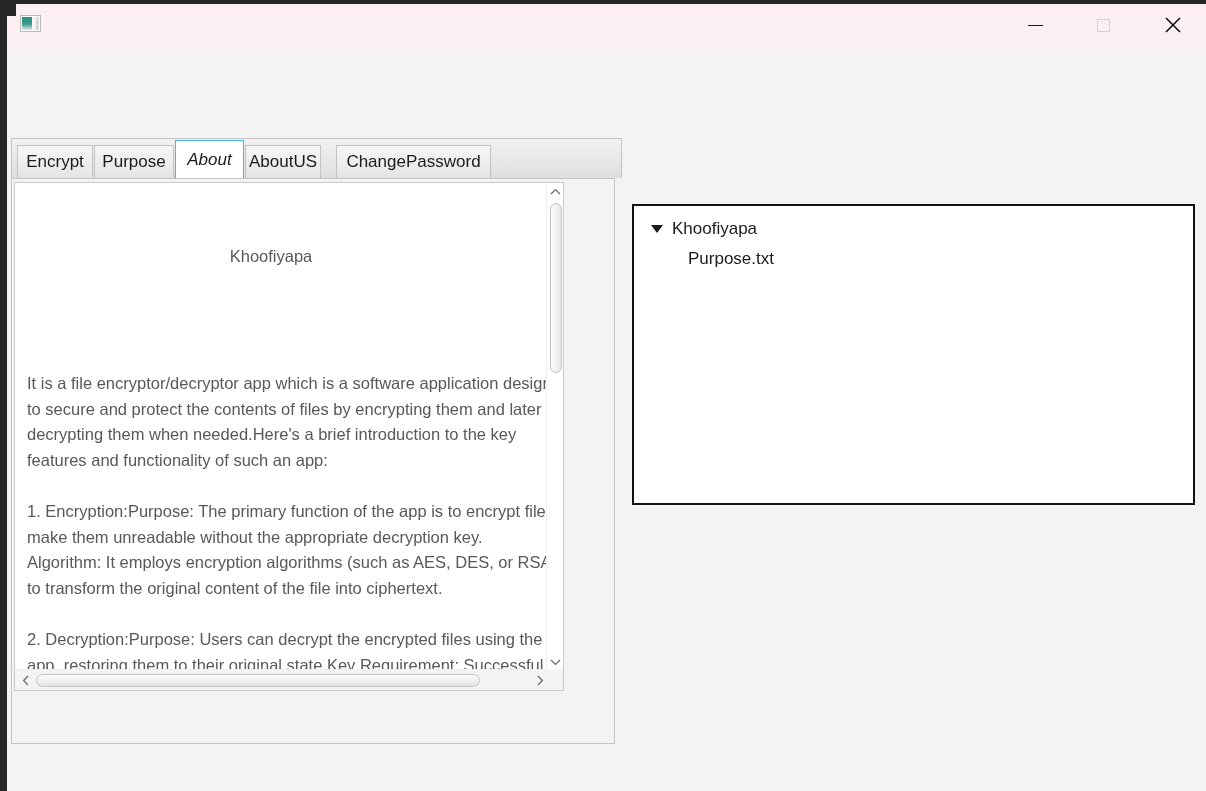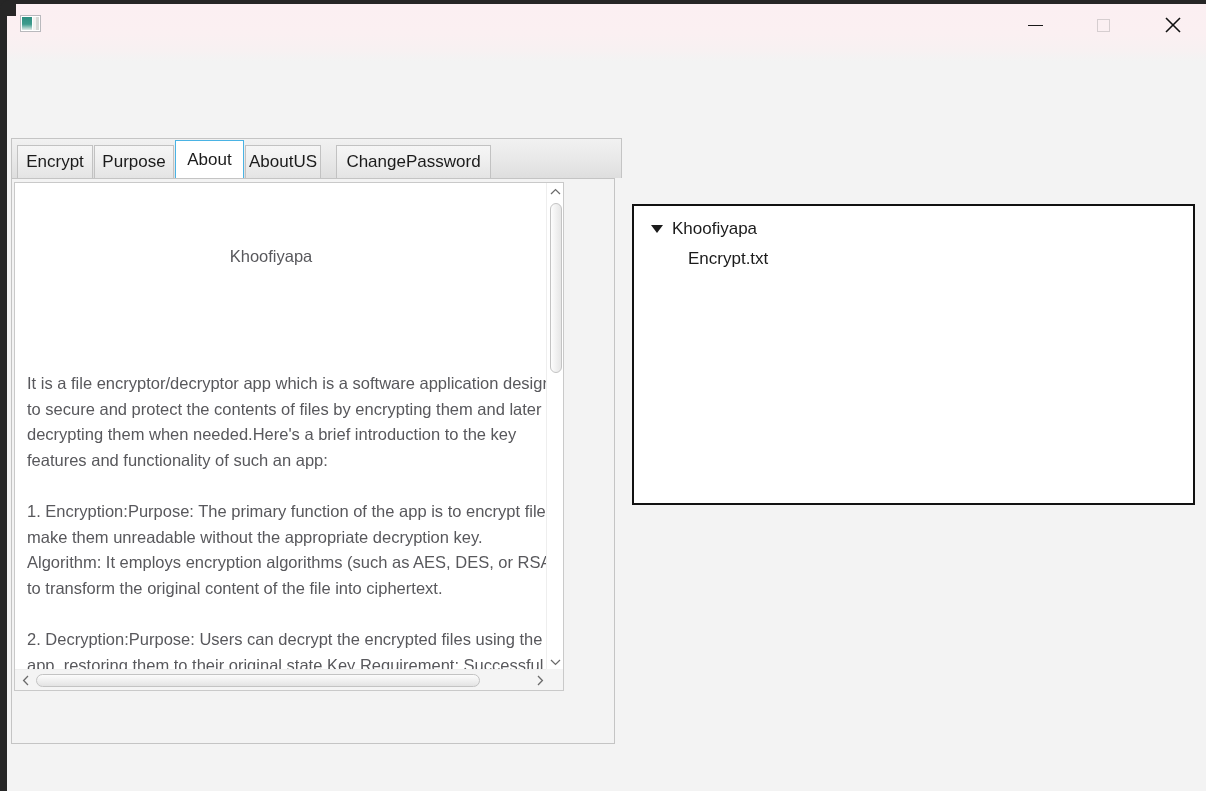--- a/index.html
+++ b/index.html
@@ -295,21 +295,21 @@
   <div id="edge-left"></div>
   <div id="corner-round"></div>
 
   <div id="tabstrip">
     <div class="tab" style="left:5px;  width:76px;">
         <span>Encrypt</span>
       </div>
     <div class="tab" style="left:82px; width:80px;">
         <span>Purpose</span>
       </div>
-    <div class="tab selected" style="left:163px; width:69px;">
+    <div class="tab selected" style="left:163px; width:69px;font-style:italic;">
         <span>About</span>
       </div>
     <div class="tab" style="left:233px; width:76px;">
         <span>AboutUS</span>
       </div>
     <div class="tab" style="left:324px; width:155px;">
         <span>ChangePassword</span>
       </div>
   </div>
 
@@ -360,17 +360,17 @@
       <div id="scroll-corner"></div>
     </div>
   </div>
 
   <div id="treeview">
     <div class="tree-row" id="tree-root">
       <span class="tri"></span>
       <span>Khoofiyapa</span>
     </div>
     <div class="tree-row" id="tree-child">
-      <span>Encrypt.txt</span>
+      <span>Purpose.txt</span>
     </div>
   </div>
 
 </div>
 
 </body></html>

